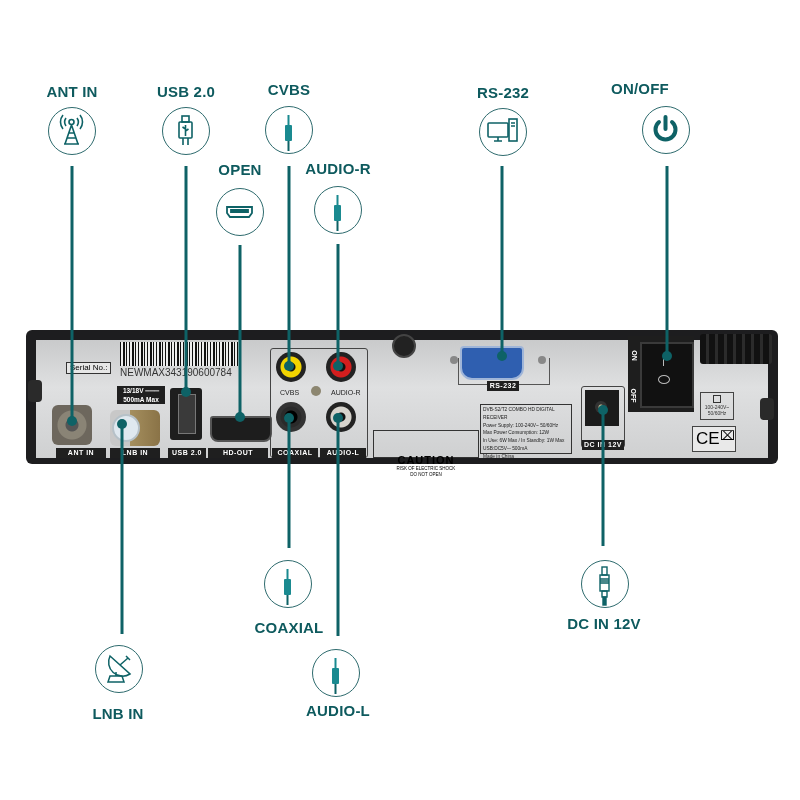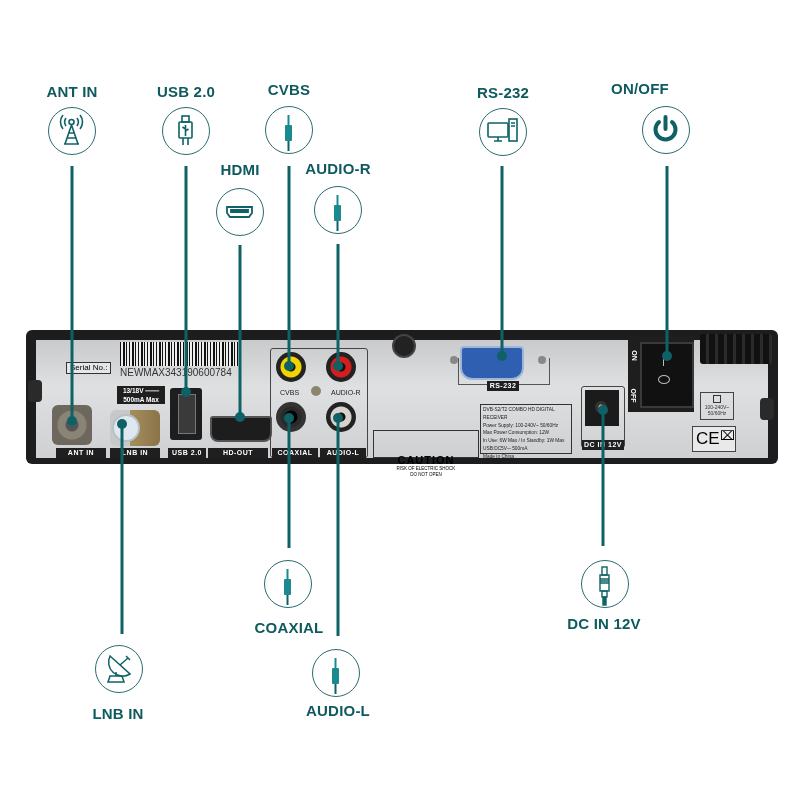--- a/index.html
+++ b/index.html
@@ -127,21 +127,21 @@
 <div class="dot" style="left:502px;top:356px;"></div>
 <div class="dot" style="left:667px;top:356px;"></div>
 <div class="dot" style="left:122px;top:424px;"></div>
 <div class="dot" style="left:289px;top:418px;"></div>
 <div class="dot" style="left:338px;top:418px;"></div>
 <div class="dot" style="left:603px;top:410px;"></div>
 
 <div class="lbl" style="left:72px;top:83px;">ANT IN</div>
 <div class="lbl" style="left:186px;top:83px;">USB 2.0</div>
 <div class="lbl" style="left:289px;top:81px;">CVBS</div>
-<div class="lbl" style="left:240px;top:161px;">HDMI</div>
+<div class="lbl" style="left:240px;top:161px;">OPEN</div>
 <div class="lbl" style="left:338px;top:160px;">AUDIO-R</div>
 <div class="lbl" style="left:503px;top:84px;">RS-232</div>
 <div class="lbl" style="left:640px;top:80px;">ON/OFF</div>
 <div class="lbl" style="left:118px;top:705px;">LNB IN</div>
 <div class="lbl" style="left:289px;top:619px;">COAXIAL</div>
 <div class="lbl" style="left:338px;top:702px;">AUDIO-L</div>
 <div class="lbl" style="left:604px;top:615px;">DC IN 12V</div>
 
 <div class="circ" style="left:72px;top:131px;">
   <svg viewBox="0 0 45 45" fill="none" stroke="#0e6266" stroke-width="1.6">

